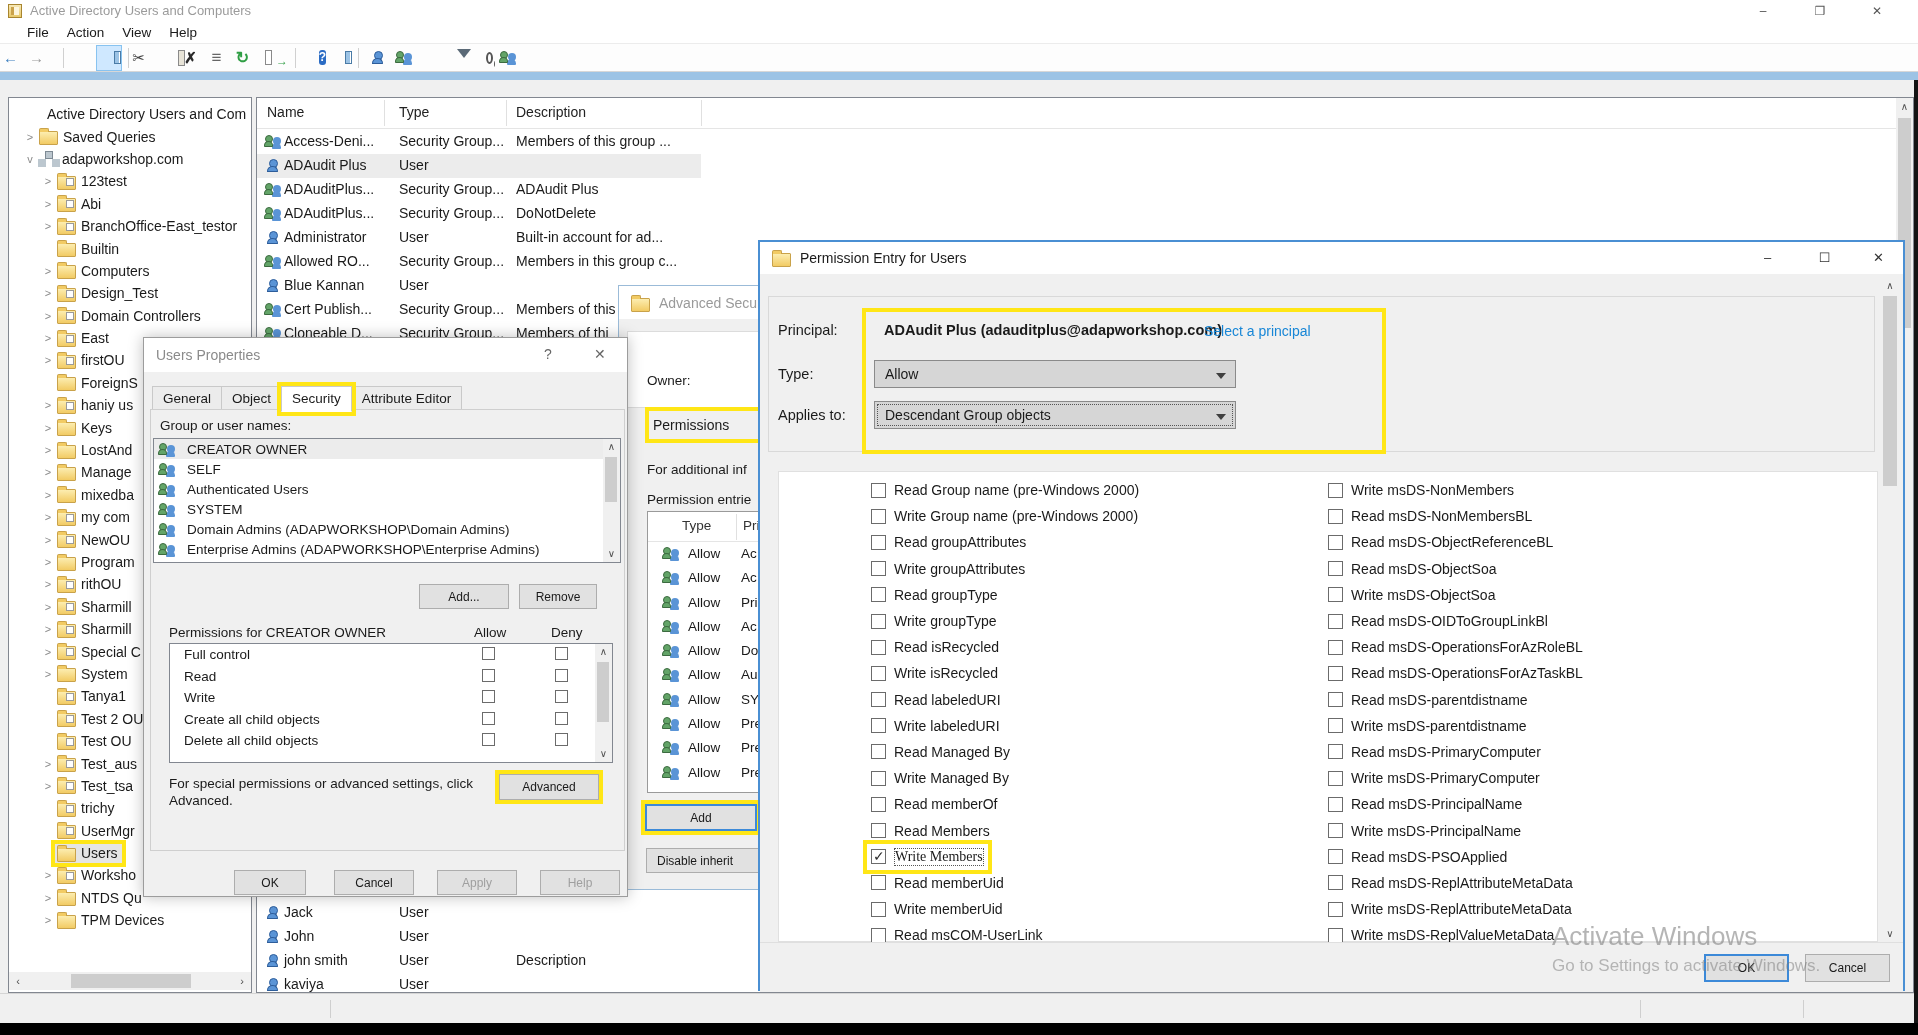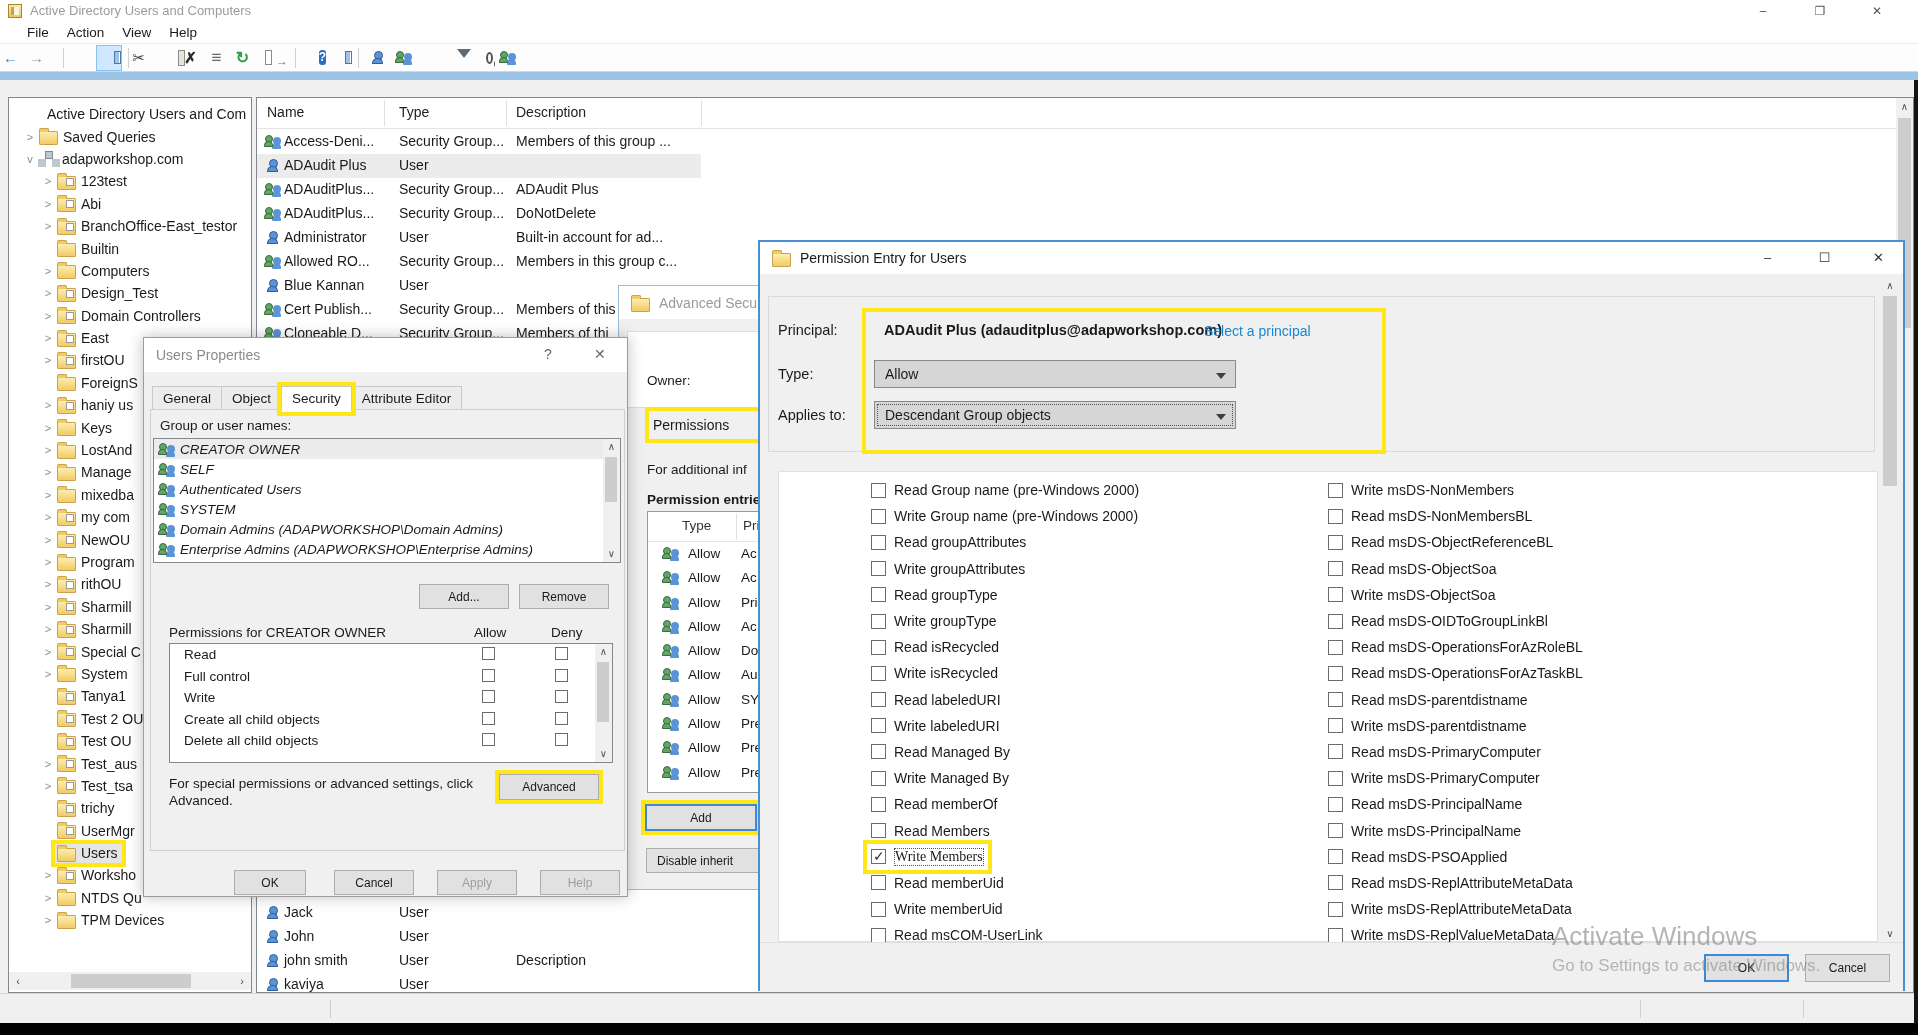--- a/index.html
+++ b/index.html
@@ -107,21 +107,21 @@
 
   
   .up-dlg{left:143px;top:337px;width:485px;height:560px;z-index:20;border:1px solid #9c9c9c;box-shadow:0 0 14px rgba(0,0,0,.25);}
   .up-dlg .ttext{color:#8a8a8a;}
   .up-qm{position:absolute;top:8px;font-size:14px;color:#666;}
   .uptabs{position:absolute;left:8px;top:48px;display:flex;}
   .uptab{height:24px;line-height:24px;padding:0 10px;border:1px solid #c9c9c9;background:#ececec;font-size:13.5px;margin-right:-1px;}
   .uptab.active{background:#fff;border-bottom-color:#fff;position:relative;z-index:2;}
   .uppage{position:absolute;left:6px;top:71px;width:473px;height:440px;border:1px solid #cfcfcf;background:#f0f0f0;}
   .uplist{position:absolute;left:9px;top:100px;width:468px;height:125px;background:#fff;border:1px solid #828790;box-sizing:border-box;overflow:hidden;}
-  .uprow{height:20px;display:flex;align-items:center;gap:5px;padding-left:4px;font-size:13.5px;white-space:nowrap;font-style:italic;}
+  .uprow{height:20px;display:flex;align-items:center;gap:12px;padding-left:4px;font-size:13.5px;white-space:nowrap;}
   .uprow.sel{background:#ececec;}
   .permhead{position:absolute;font-size:13.5px;}
   .permbox{position:absolute;left:25px;top:305px;width:444px;height:120px;background:#fff;border:1px solid #828790;box-sizing:border-box;overflow:hidden;}
   .permrow{height:21.5px;position:relative;font-size:13.5px;}
   .permrow .plabel{position:absolute;left:14px;top:3px;}
   .permrow .cb{position:absolute;top:3px;width:13px;height:13px;}
   .upnote{position:absolute;left:25px;top:437px;width:315px;font-size:13.5px;line-height:17px;}
 
   
   .as-dlg{left:618px;top:285px;width:700px;height:605px;z-index:10;border:1px solid #9bbbd8;}
@@ -717,21 +717,21 @@
 
   <div class="dlg as-dlg">
     <div class="dlgtitle">
       <span class="fold"></span>
       <span class="ttext">Advanced Secur</span>
     </div>
     <div class="aspanel"></div>
     <span class="abs" style="left:28px;top:87px;font-size:13.5px;">Owner:</span>
     <span class="abs ylw" style="left:30px;top:125px;width:112px;height:28px;line-height:28px;padding-left:4px;font-size:14px;box-sizing:border-box;">Permissions</span>
     <span class="abs" style="left:28px;top:176px;font-size:13.5px;">For additional inf</span>
-    <span class="abs" style="left:28px;top:206px;font-size:13.5px;font-weight:bold;">Permission entrie</span>
+    <span class="abs" style="left:28px;top:206px;font-size:13.5px;">Permission entrie</span>
     <div class="astable">
       <span class="th" style="left:34px;">Type</span>
       <span class="th" style="left:95px;">Pri</span>
       <span class="abs" style="left:88px;top:2px;width:1px;height:26px;background:#e0e0e0;"></span>
       <span class="abs" style="left:0;top:29px;width:100%;height:1px;background:#e5e5e5;"></span>
       <div class="asrows">
 
           <div class="asrow">
             <span class="pic pic-group"></span>
             <span class="atype">Allow</span>
@@ -846,34 +846,34 @@
           <span class="pic pic-group"></span>
           <span>Enterprise Admins (ADAPWORKSHOP\Enterprise Admins)</span>
         </div>
       </div>
     <div class="sbv" style="left:459px;top:101px;width:17px;height:123px;">
       <div class="ar">∧</div>
       <div class="thumb" style="top:18px;height:45px;"></div>
       <div class="ar" style="position:absolute;bottom:0;">∨</div>
     </div>
     <div class="btn" style="left:275px;top:246px;width:90px;height:25px;">Add...</div>
-    <div class="btn" style="left:375px;top:246px;width:90px;height:25px;text-align:right;">Remove</div>
+    <div class="btn" style="left:375px;top:246px;width:78px;height:25px;text-align:right;">Remove</div>
     <span class="permhead" style="left:25px;top:287px;">Permissions for CREATOR OWNER</span>
     <span class="permhead" style="left:330px;top:287px;">Allow</span>
     <span class="permhead" style="left:407px;top:287px;">Deny</span>
     <div class="permbox">
 
         <div class="permrow">
-          <span class="plabel">Read</span>
+          <span class="plabel">Full control</span>
           <span class="cb" style="left:312px;"></span>
           <span class="cb" style="left:385px;"></span>
         </div>
 
         <div class="permrow">
-          <span class="plabel">Full control</span>
+          <span class="plabel">Read</span>
           <span class="cb" style="left:312px;"></span>
           <span class="cb" style="left:385px;"></span>
         </div>
 
         <div class="permrow">
           <span class="plabel">Write</span>
           <span class="cb" style="left:312px;"></span>
           <span class="cb" style="left:385px;"></span>
         </div>
 

